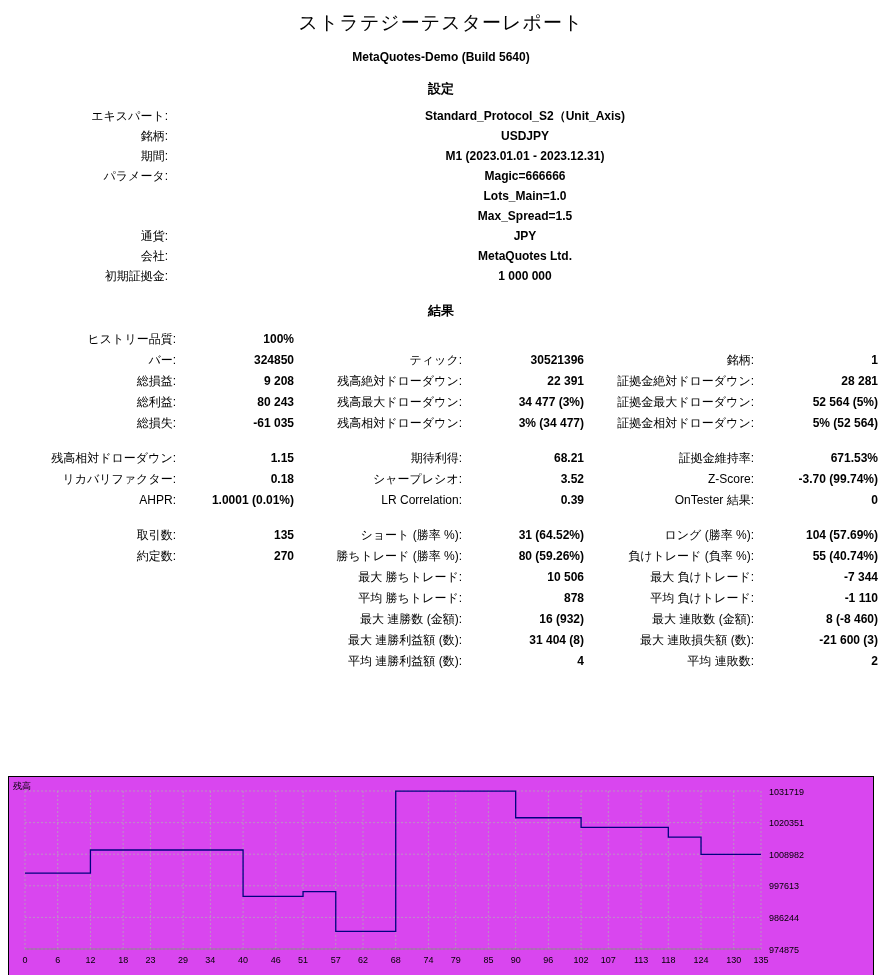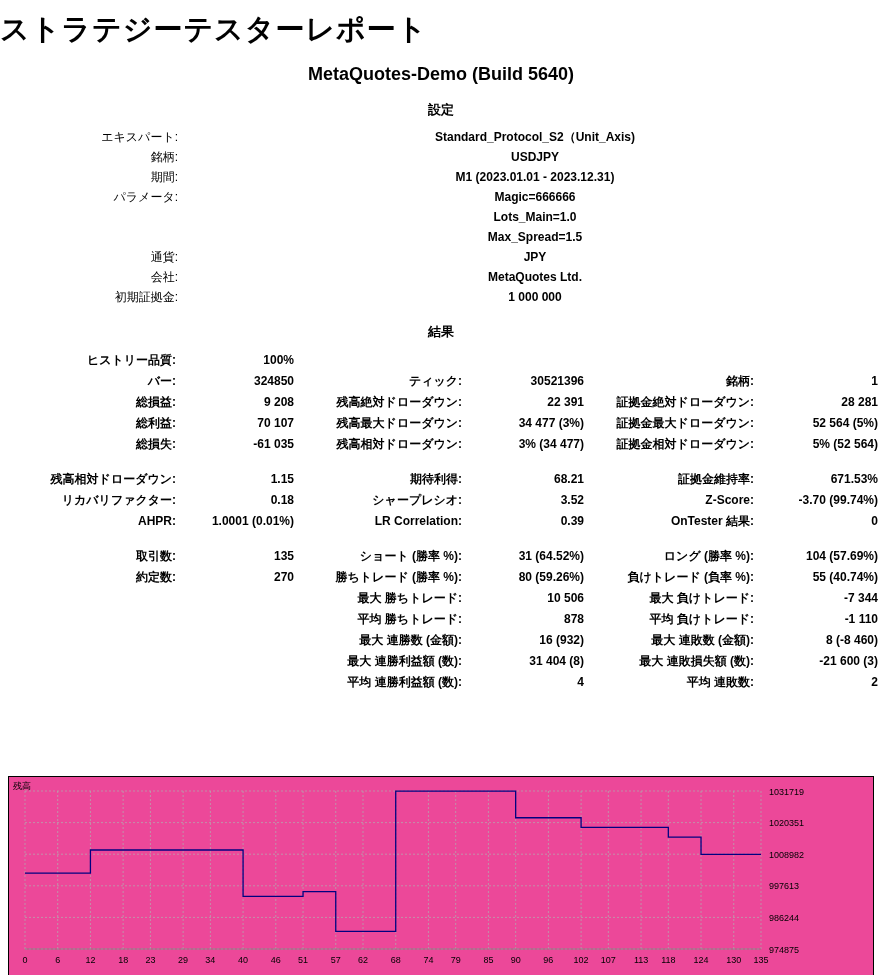--- a/index.html
+++ b/index.html
@@ -16,49 +16,49 @@
     overflow: hidden;
     position: relative;
   }
   .page {
     width: 882px;
     height: 975px;
     position: relative;
     box-sizing: border-box;
   }
   .title {
-    text-align: left;
-    font-size: 29px;
-    font-weight: bold;
+    text-align: center;
+    font-size: 19px;
+    font-weight: normal;
     margin-top: 10px;
     letter-spacing: 1px;
   }
   .subtitle {
     text-align: center;
-    font-size: 18px;
+    font-size: 12px;
     font-weight: bold;
     margin-top: 14px;
   }
   .section-head {
     text-align: center;
     font-size: 13px;
     font-weight: bold;
     margin-top: 16px;
     margin-bottom: 8px;
   }
   
   table.settings {
     border-collapse: collapse;
     margin: 0 auto;
     margin-left: 0;
     width: 100%;
   }
   table.settings td {
     font-size: 12px;
-    padding: 2px 10px;
+    padding: 2px 0;
     vertical-align: top;
     line-height: 16px;
   }
   td.lbl {
     text-align: right;
     width: 168px;
     padding-right: 8px;
     font-weight: normal;
   }
   td.val {
@@ -74,21 +74,21 @@
   }
   table.results td {
     font-size: 12px;
     padding: 2.5px 0;
     line-height: 16px;
     vertical-align: top;
   }
   .c-lbl {
     text-align: right;
     padding-right: 9px;
-    font-weight: bold;
+    font-weight: normal;
     white-space: nowrap;
   }
   .c-val {
     text-align: right;
     font-weight: bold;
     white-space: nowrap;
   }
   .w-l1 { width: 172px; }
   .w-v1 { width: 118px; }
   .w-l2 { width: 168px; }
@@ -97,21 +97,21 @@
   .w-v3 { width: 124px; }
   tr.spacer td { height: 14px; padding: 0; line-height: 0; font-size: 0; }
   
   .chart-wrap {
     position: absolute;
     left: 8px;
     top: 766px;
     width: 866px;
     height: 200px;
     border: 1px solid #000000;
-    background: #ec4899;
+    background: #d946ef;
     box-sizing: border-box;
   }
   .chart-label {
     position: absolute;
     left: 4px;
     top: 3px;
     font-size: 9px;
     color: #000;
     z-index: 6;
   }
@@ -196,21 +196,21 @@
       <tr>
         <td class="c-lbl">総損益:</td>
         <td class="c-val">9 208</td>
         <td class="c-lbl">残高絶対ドローダウン:</td>
         <td class="c-val">22 391</td>
         <td class="c-lbl">証拠金絶対ドローダウン:</td>
         <td class="c-val">28 281</td>
       </tr>
       <tr>
         <td class="c-lbl">総利益:</td>
-        <td class="c-val">70 107</td>
+        <td class="c-val">80 243</td>
         <td class="c-lbl">残高最大ドローダウン:</td>
         <td class="c-val">34 477 (3%)</td>
         <td class="c-lbl">証拠金最大ドローダウン:</td>
         <td class="c-val">52 564 (5%)</td>
       </tr>
       <tr>
         <td class="c-lbl">総損失:</td>
         <td class="c-val">-61 035</td>
         <td class="c-lbl">残高相対ドローダウン:</td>
         <td class="c-val">3% (34 477)</td>

